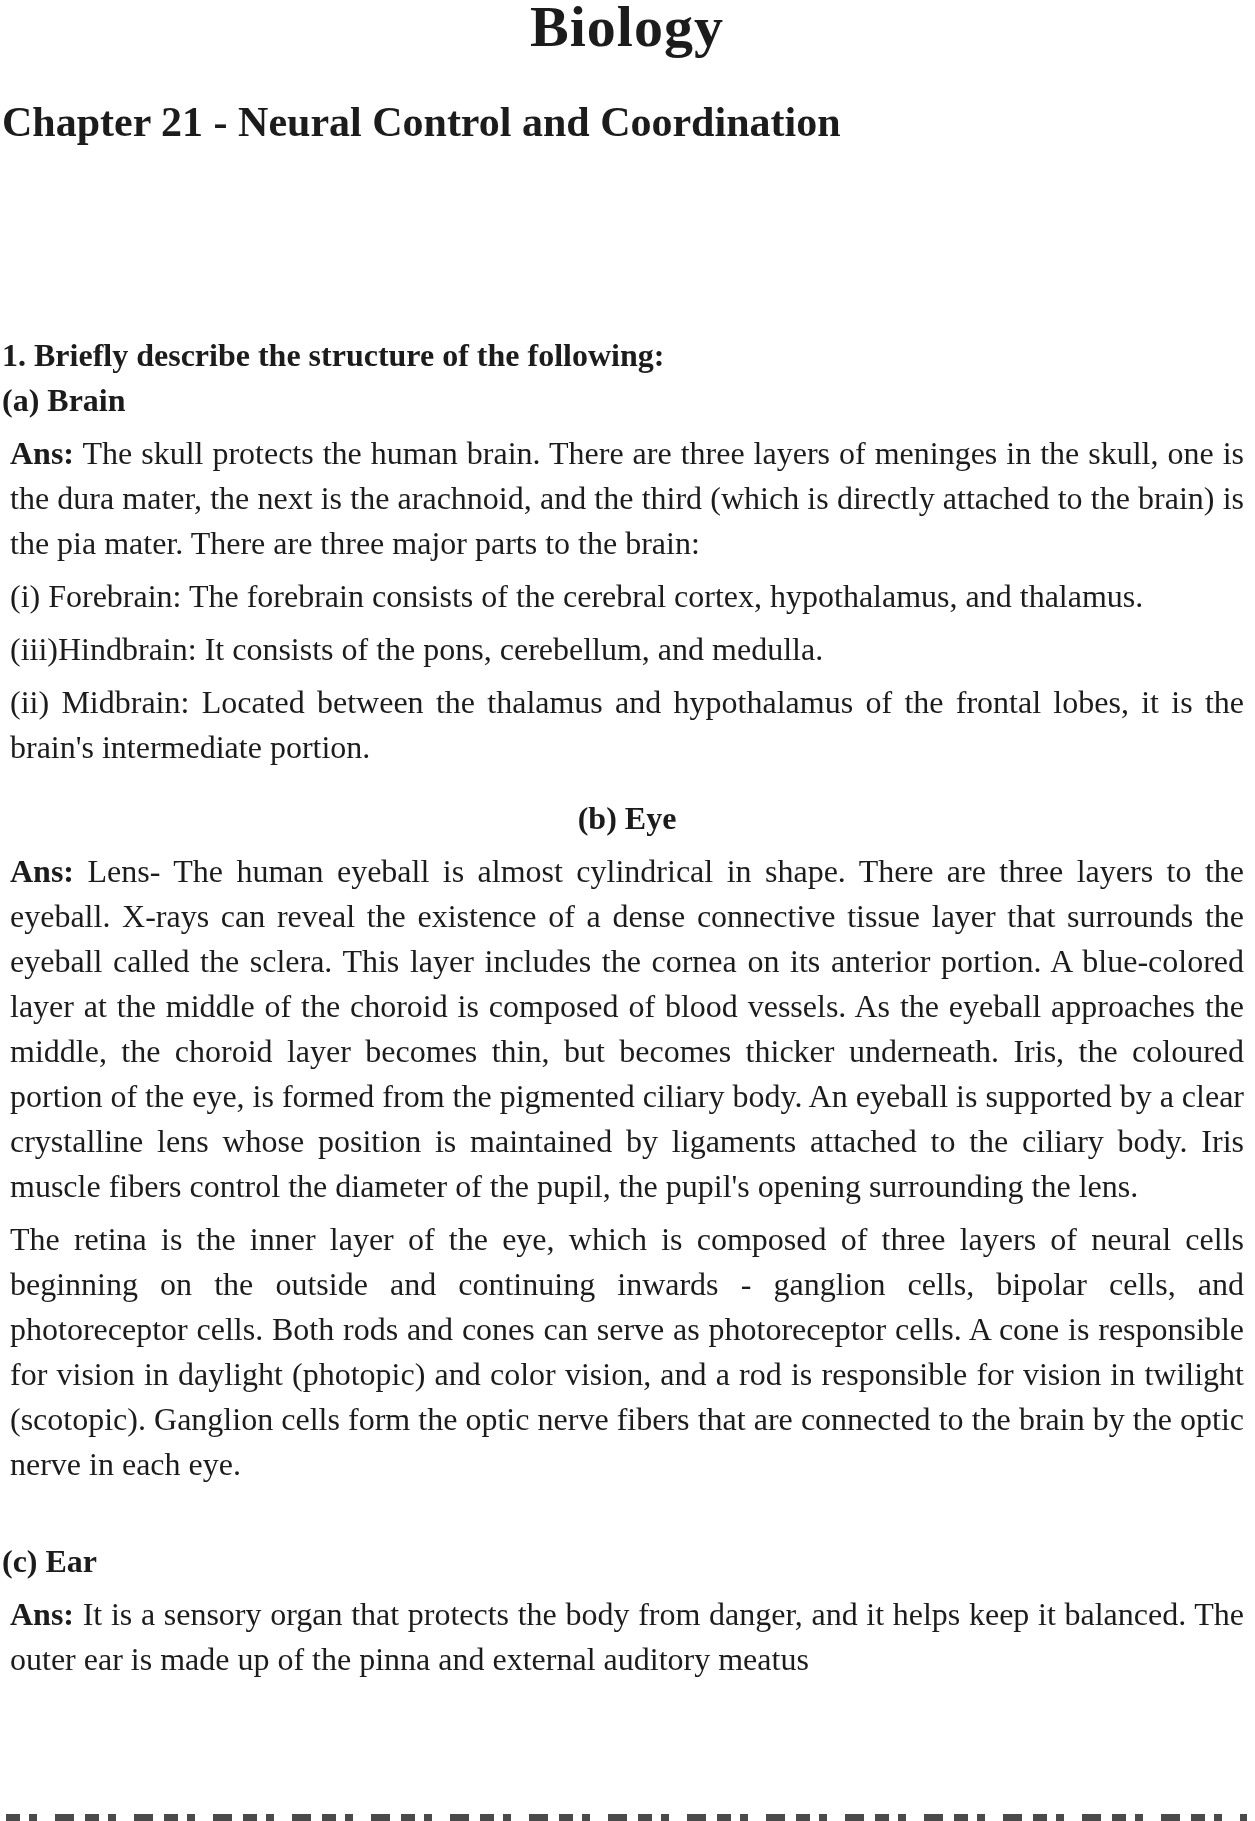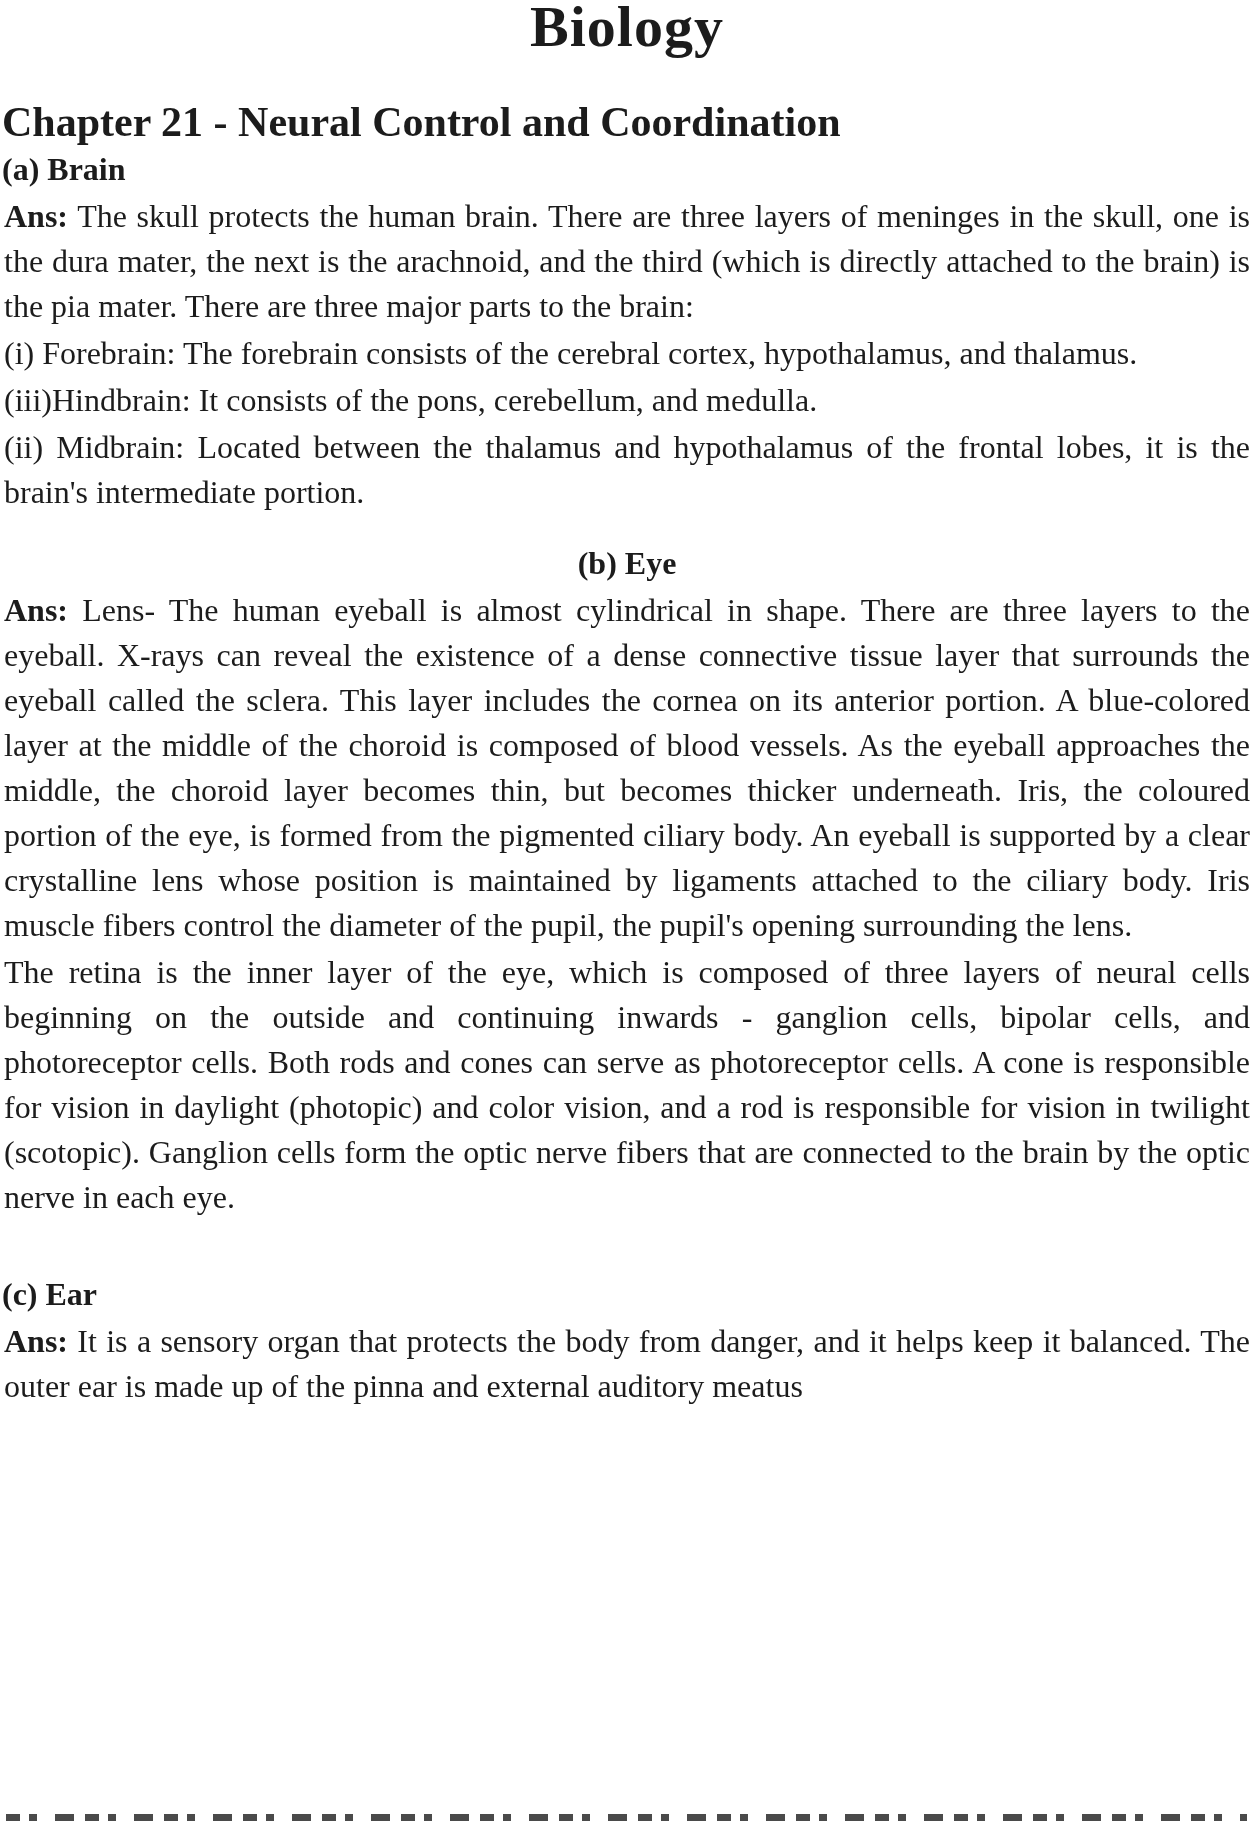--- a/index.html
+++ b/index.html
@@ -37,21 +37,21 @@
   .q-heading {
     font-weight: bold;
     margin-top: 186px;
   }
   .part-label {
     font-weight: bold;
   }
   .part-b .part-label { margin-top: 26px; text-align: center; }
   .part-c .part-label { margin-top: 52px; }
   .para {
-    margin: 2px;
+    margin: 8px;
     text-align: justify;
   }
   .ans {
     font-weight: bold;
   }
   
   .clipped-line {
     position: absolute;
     left: 6px;
     right: 8px;
@@ -66,20 +66,21 @@
 </style>
 </head>
 <body>
 
 <div class="doc">
 
   <h1 class="title">Biology</h1>
 
   <h2 class="subtitle">Chapter 21 - Neural Control and Coordination</h2>
 
+  <div class="q-heading">1. Briefly describe the structure of the following:</div>
 
   <section class="part-a">
     <div class="part-label">(a) Brain</div>
     <p class="para">
       <b class="ans">Ans:</b>
       <span>The skull protects the human brain. There are three layers of meninges in the skull, one is the dura mater, the next is the arachnoid, and the third (which is directly attached to the brain) is the pia  mater. There are three major parts to the brain:</span>
     </p>
     <p class="para">(i) Forebrain: The forebrain consists of the cerebral cortex, hypothalamus, and thalamus.</p>
     <p class="para">(iii)Hindbrain: It consists of the pons, cerebellum, and medulla.</p>
     <p class="para">(ii) Midbrain: Located between the thalamus and hypothalamus of the frontal lobes, it is the brain's intermediate portion.</p>

